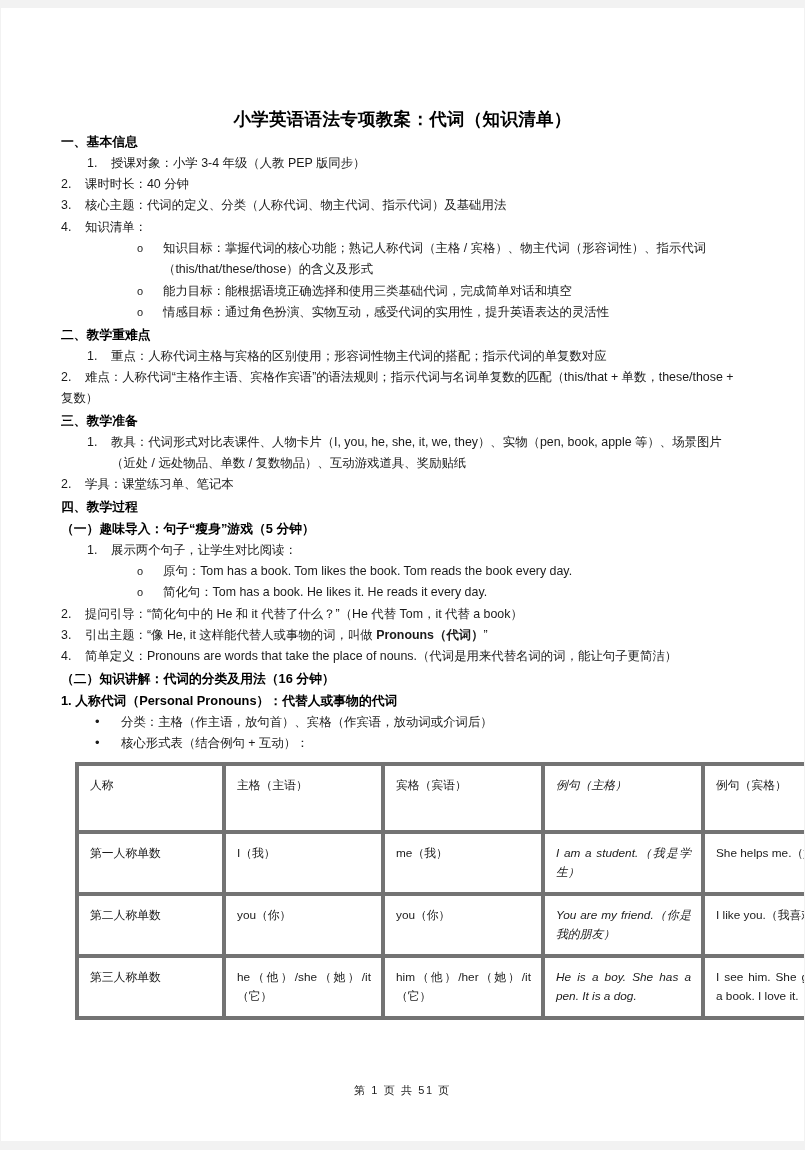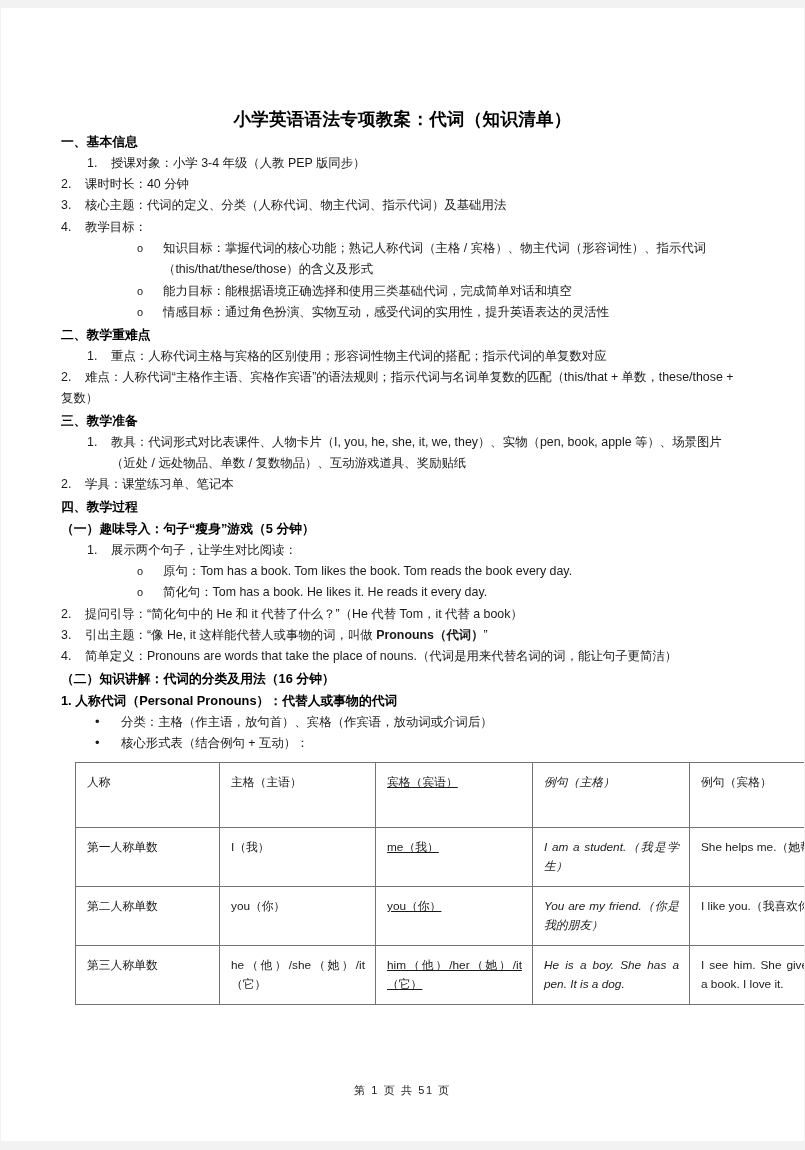--- a/index.html
+++ b/index.html
@@ -131,31 +131,31 @@
     width: 661px;
   }
   table.grid {
     border-collapse: collapse;
     width: 661px;
     table-layout: fixed;
     font-size: 11.8px;
     color: #1a1a1a;
   }
   table.grid td {
-    border: 1px solid #737373;
+    border: 4px solid #737373;
     padding: 10px 10px 10px 11px;
     vertical-align: top;
     line-height: 1.62;
   }
   table.grid tr.head td {
     padding-bottom: 34px;
   }
   .c1 { width: 122px; }
   .c2 { width: 134px; }
-  .c3 { width: 135px; text-decoration: underline; }
+  .c3 { width: 135px; }
   .c4 { width: 135px; font-style: italic; }
   .c5 { width: 135px; }
 
   .just { text-align: justify; text-align-last: left; }
 
   
   .footer {
     position: absolute;
     left: 0;
     top: 1075px;
@@ -185,21 +185,21 @@
       <div class="num-row indent0">
         <span class="num">2.</span>
         <span class="txt">课时时长：40 分钟</span>
       </div>
       <div class="num-row indent0">
         <span class="num">3.</span>
         <span class="txt">核心主题：代词的定义、分类（人称代词、物主代词、指示代词）及基础用法</span>
       </div>
       <div class="num-row indent0">
         <span class="num">4.</span>
-        <span class="txt">教学目标：</span>
+        <span class="txt">知识清单：</span>
       </div>
 
       <div class="circ-row">
         <span class="mk">o</span>
         <span class="txt">知识目标：掌握代词的核心功能；熟记人称代词（主格 / 宾格）、物主代词（形容词性）、指示代词（this/that/these/those）的含义及形式</span>
       </div>
       <div class="circ-row">
         <span class="mk">o</span>
         <span class="txt">能力目标：能根据语境正确选择和使用三类基础代词，完成简单对话和填空</span>
       </div>

